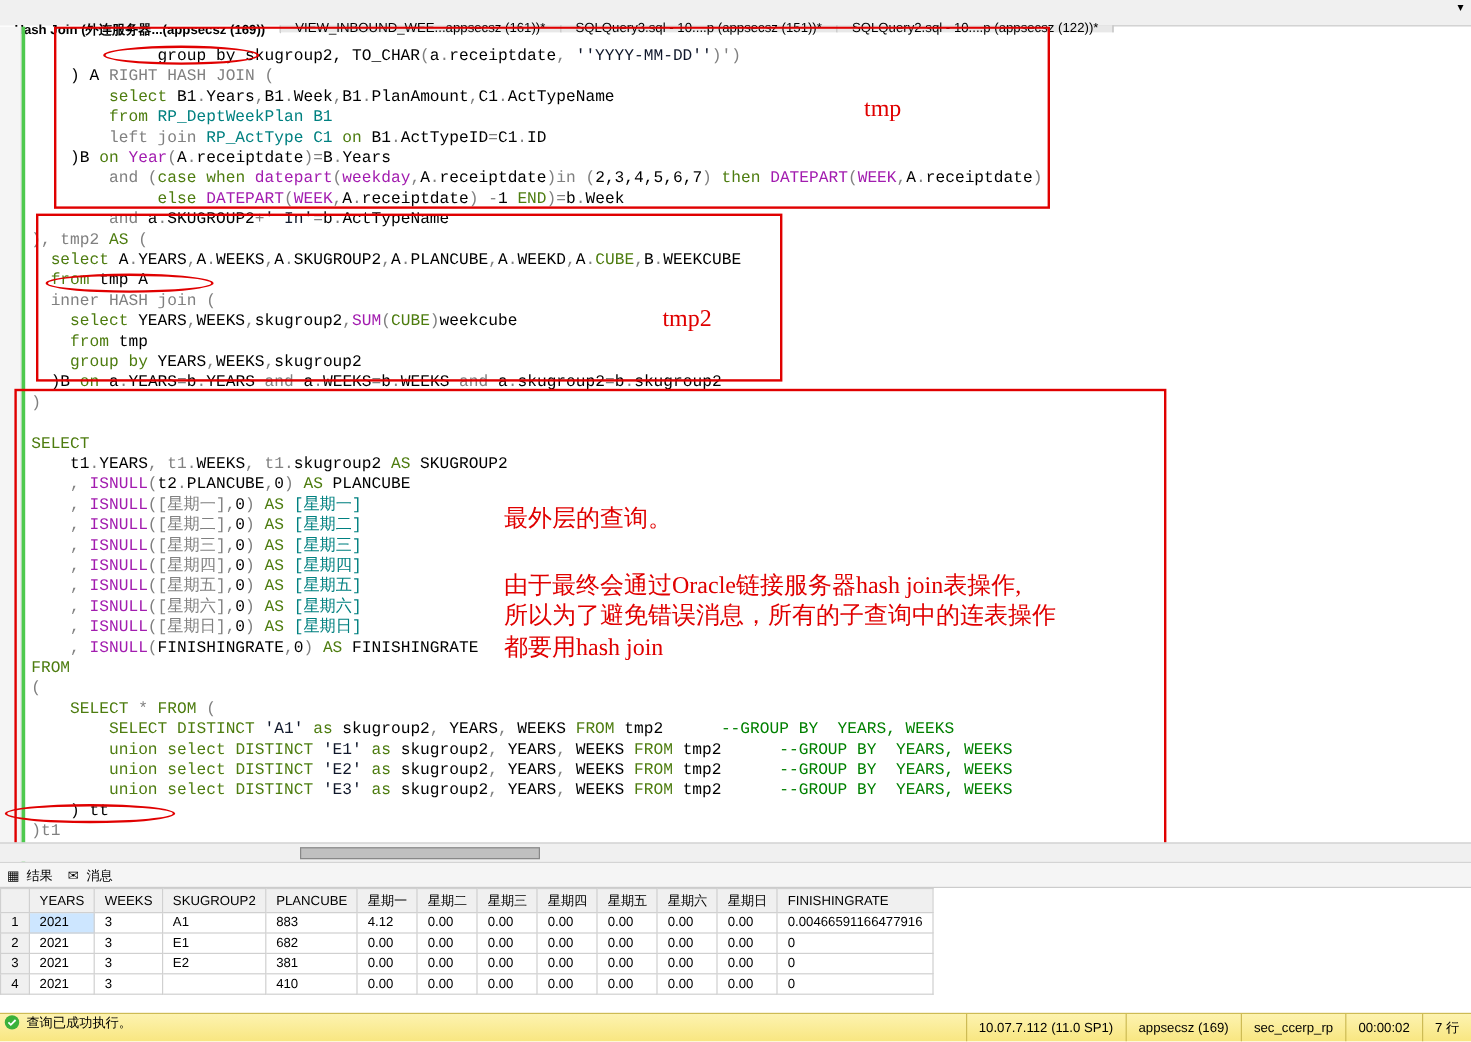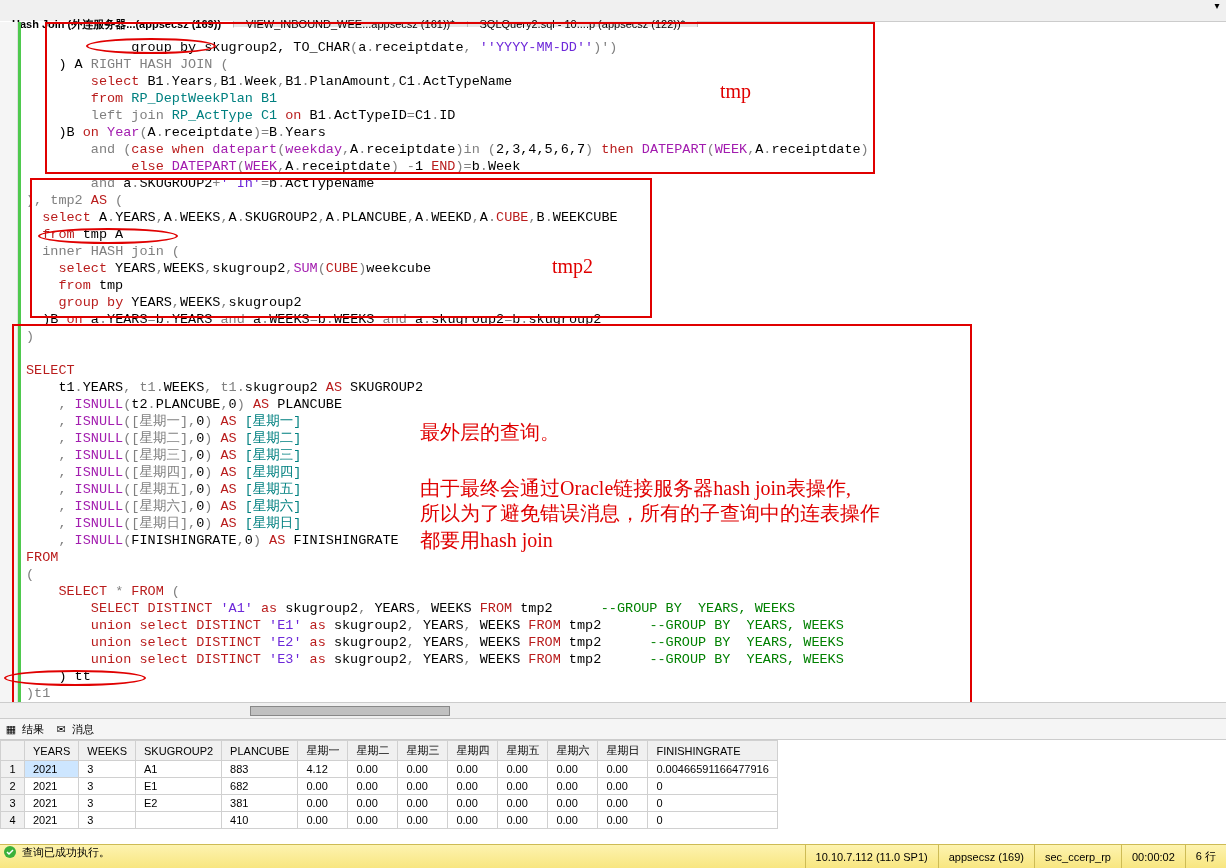--- a/index.html
+++ b/index.html
@@ -8,24 +8,24 @@
 .tab { padding:3px 12px; border-right:1px solid #bbb; background:#e8e8e8; cursor:pointer; font-size:11px; white-space:nowrap; display:flex; align-items:center;margin-top:21px; }
 .tab.active { background:#fff; font-weight:bold; border-bottom:1px solid #fff; }
 .tabs-flex { flex:1; }
 .tabs-drop { width:18px; text-align:center; font-size:10px; cursor:pointer; }
 
 .editor { position:relative; height:696px; overflow:hidden; }
 .margin { width:18px; background:#f5f5f5; border-right:1px solid #e0e0e0; position:absolute; left:0; top:0; bottom:0; }
 .bar-green { position:absolute; left:18px; top:0; bottom:0; width:3px; background:#4ec94e; }
 .code { position:absolute; left:22px; top:0; right:0; bottom:16px; font-family:Consolas,"Courier New",monospace; font-size:13.5px; line-height:17px; white-space:pre; color:#000; padding-left:4px; overflow:hidden; }
 
-.k-blue { color:#b91c1c; }
+.k-blue { color:#4d7c0f; }
 .k-gray { color:#808080; }
 .k-teal { color:#008080; }
-.k-red { color:#6d28d9; }
+.k-red { color:#0f172a; }
 .k-mag { color:#a21caf; }
 .k-grn { color:#008000;margin-left:40px; }
 
 .hscroll { position:absolute; left:0; right:0; bottom:0; height:16px; background:#f0f0f0; border-top:1px solid #ccc; }
 .hst { position:absolute; left:250px; width:200px; height:10px; top:3px; background:#c0c0c0; border:1px solid #888; }
 
 .box-red { position:absolute; border:2px solid #e00000; pointer-events:none; }
 .oval-red { position:absolute; border:2px solid #e00000; border-radius:50%; pointer-events:none; }
 .anno-red { position:absolute; color:#e00000; font-family:"SimSun","宋体",serif; font-size:20px; pointer-events:none; line-height:28px; }
 
@@ -45,20 +45,21 @@
 .status .sicon { width:20px; text-align:center; }
 .status .msg { flex:1; padding-left:2px; }
 .status .sp { border-left:1px solid #cdbb55; padding:0 10px; height:100%; display:flex; align-items:center; }
 </style>
 </head>
 <body>
 
 <div class="tabs">
   <div class="tab active">Hash Join (外连服务器...(appsecsz (169))</div>
   <div class="tab">VIEW_INBOUND_WEE...appsecsz (161))*</div>
+  <div class="tab">SQLQuery3.sql - 10....p (appsecsz (151))*</div>
   <div class="tab">SQLQuery2.sql - 10....p (appsecsz (122))*</div>
   <div class="tabs-flex"></div>
   <div class="tabs-drop">▾</div>
 </div>
 
 <div class="editor">
   <div class="margin"></div>
   <div class="bar-green"></div>
 
   <div class="code">
@@ -221,18 +222,18 @@
 </div>
 
 <div class="status">
   <div class="sicon">
     <svg width="14" height="14">
         <circle cx="7" cy="7" r="6" fill="#3bb13b"></circle>
         <path d="M4 7l2 2 4-4" stroke="#fff" stroke-width="1.5" fill="none"></path>
       </svg>
   </div>
   <div class="msg">查询已成功执行。</div>
-  <div class="sp">10.10.7.112 (11.0 SP1)</div>
+  <div class="sp">10.07.7.112 (11.0 SP1)</div>
   <div class="sp">appsecsz (169)</div>
   <div class="sp">sec_ccerp_rp</div>
   <div class="sp">00:00:02</div>
-  <div class="sp">6 行</div>
+  <div class="sp">7 行</div>
 </div>
 
 </body></html>

